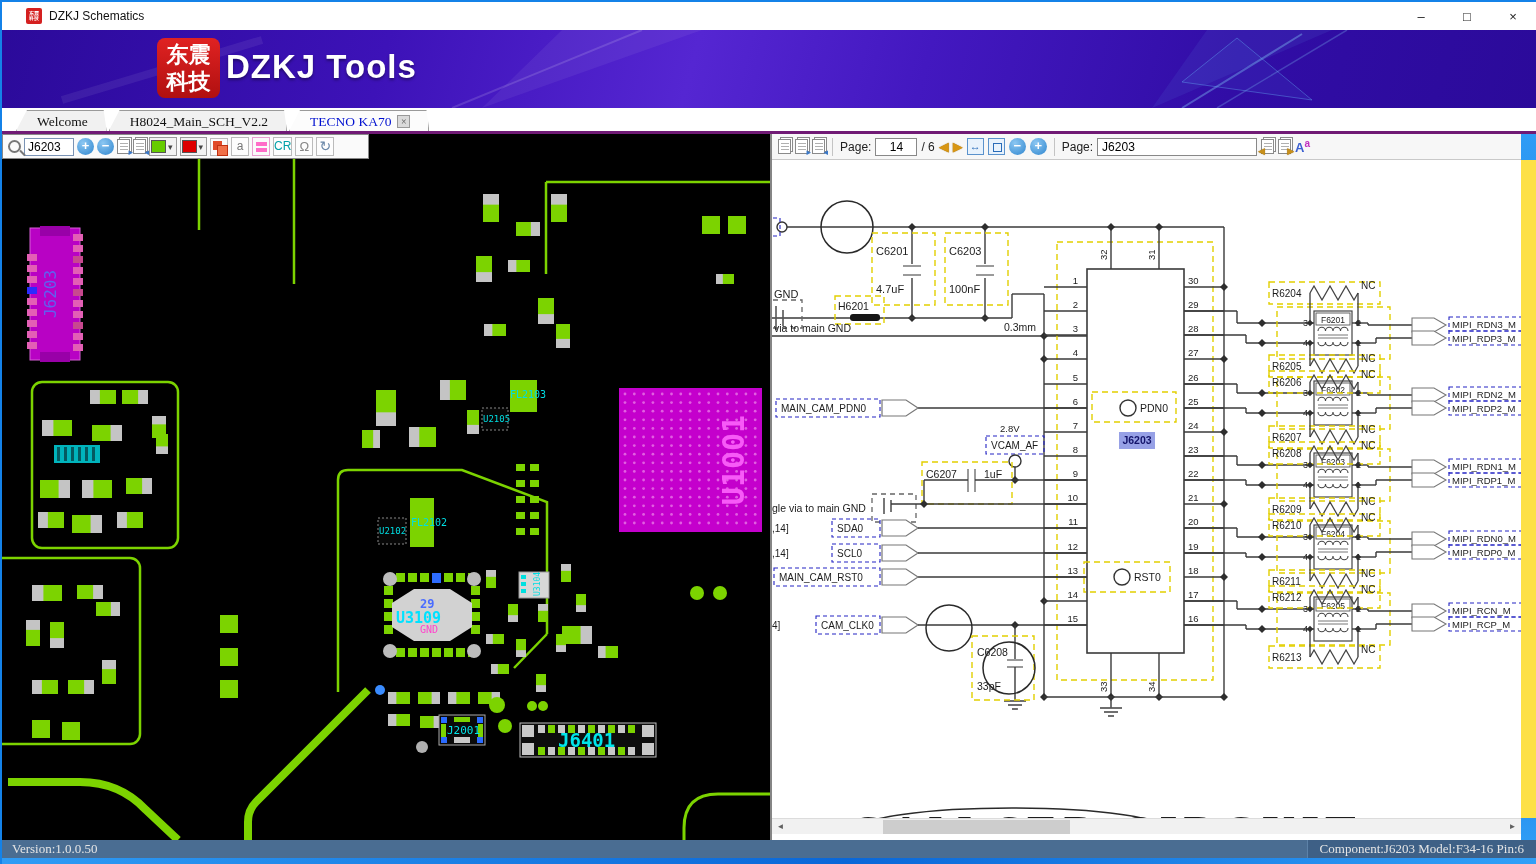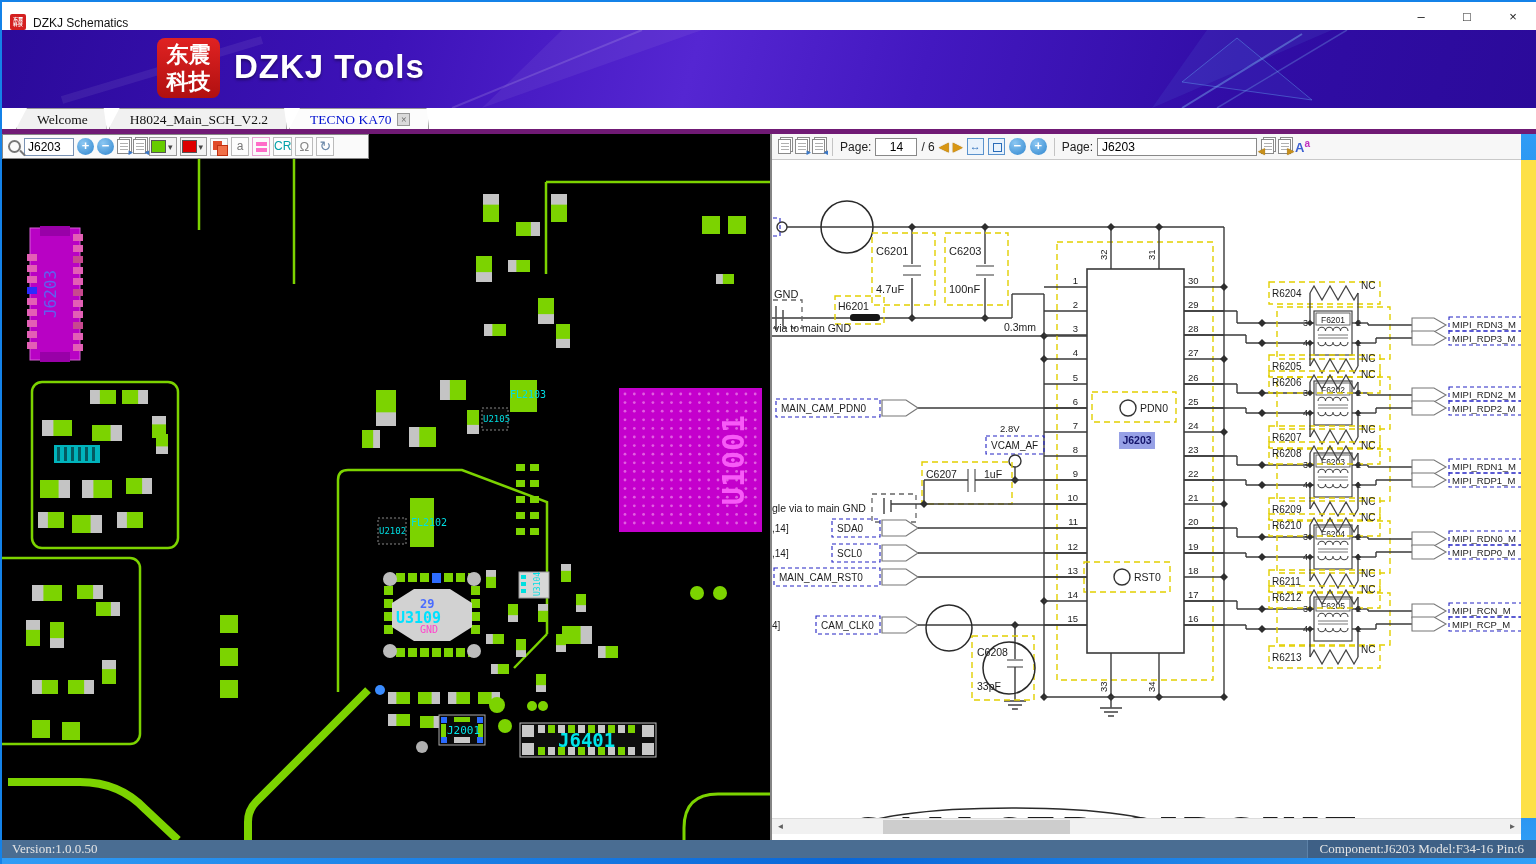--- a/index.html
+++ b/index.html
@@ -1,31 +1,31 @@
 <!DOCTYPE html>
 <html><head>
 <meta charset="utf-8">
 <style>
   *{margin:0;padding:0;box-sizing:border-box}
   html,body{width:1536px;height:864px;overflow:hidden;font-family:"Liberation Sans",sans-serif}
   .win{position:relative;width:1536px;height:864px;background:#fff;border-top:2px solid #1482e8;border-left:2px solid #1482e8}
   
-  .titlebar{position:relative;height:28px;background:#fff;display:flex;align-items:flex-end;padding-left:8px}
+  .titlebar{position:relative;height:28px;background:#fff;display:flex;align-items:center;padding-left:24px}
   .app-ico{width:16px;height:16px;background:#d42020;border-radius:2px;color:#fff;font-size:5px;line-height:5px;text-align:center;display:flex;flex-direction:column;justify-content:center;font-weight:bold}
   .titlebar .t{margin-left:7px;font-size:12px;color:#111}
   .wctrl{position:absolute;right:0;top:0;height:28px;display:flex}
   .wctrl span{width:46px;height:28px;display:flex;align-items:center;justify-content:center;font-size:13px;color:#222}
   
   .banner{position:relative;height:78px;background:linear-gradient(105deg,#2b0a9a 0%,#3d12b8 25%,#5526d2 45%,#4318c0 60%,#310da6 80%,#2b0a9a 100%);overflow:hidden}
   .banner svg.deco{position:absolute;left:0;top:0}
   .logo{position:absolute;left:155px;top:8px;width:63px;height:60px;background:linear-gradient(#e02222,#b01010);border-radius:8px;color:#fff;text-align:center;font-weight:bold;font-size:22px;line-height:27px;padding-top:3px;font-family:"DejaVu Sans",sans-serif}
-  .appname{position:absolute;left:232px;top:18px;color:#fff;font-size:33px;font-weight:bold;letter-spacing:1px;text-shadow:0 2px 3px rgba(0,0,0,.4)}
+  .appname{position:absolute;left:224px;top:18px;color:#fff;font-size:33px;font-weight:bold;letter-spacing:1px;text-shadow:0 2px 3px rgba(0,0,0,.4)}
   .tagline{position:absolute;left:812px;top:24px;color:#e8e8f4;font-size:26px;letter-spacing:.5px;text-shadow:0 1px 2px rgba(0,0,0,.4)}
   
-  .tabsrow{height:26px;background:#ffffff;display:flex;align-items:flex-end;padding-left:14px;border-bottom:5px solid #701a75}
+  .tabsrow{height:26px;background:#ffffff;display:flex;align-items:flex-end;padding-left:14px;border-bottom:3px solid #701a75}
   .tab{position:relative;height:21px;padding:3px 18px 0 20px;margin-right:2px;background:#f1f1f1;border:1px solid #9a9a9a;border-bottom:none;clip-path:polygon(11px 0,calc(100% - 3px) 0,100% 100%,0 100%);font-family:"Liberation Serif",serif;font-size:13.5px;color:#111;white-space:nowrap}
   .tab.active{background:#fcfcfc;color:#0010d0}
   .tab .x{display:inline-block;margin-left:6px;width:13px;height:13px;background:#dadada;border:1px solid #999;color:#555;font-size:10px;line-height:11px;text-align:center;vertical-align:1px}
   
   .main{position:relative;height:706px;display:flex}
   .pcb-pane{position:relative;width:770px;height:706px;background:#000;overflow:hidden}
   .splitter{width:2px;background:#858585}
   .sch-pane{position:relative;width:749px;height:706px;background:#fff}
   .right-band{width:15px;background:linear-gradient(180deg,#2f9cf5,#0c63d4 70%,#2f9cf5)}
   

